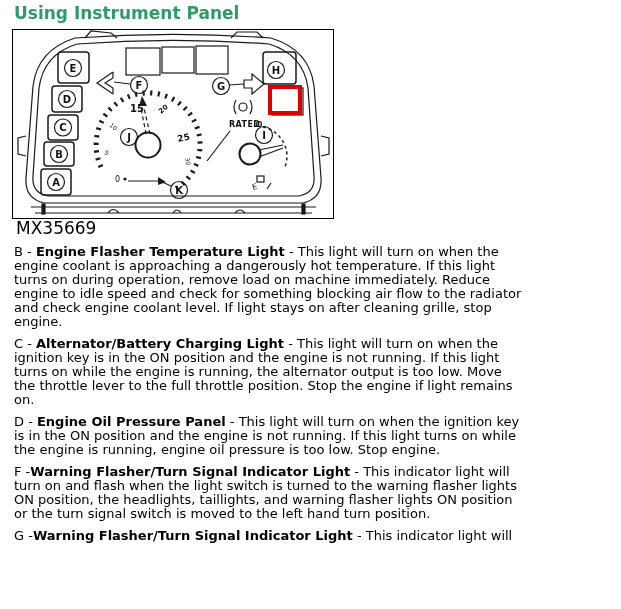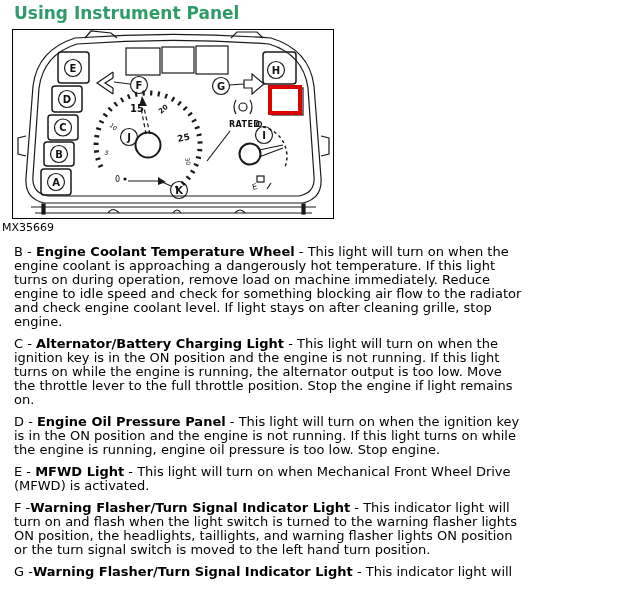--- a/index.html
+++ b/index.html
@@ -19,22 +19,22 @@
     line-height: 20px;
   }
   .figure-box {
     margin: 0 0 0 12px;
     width: 322px;
     height: 190px;
     border: 1px solid #000000;
     background: #ffffff;
   }
   .figure-caption {
-    font-size: 11px;
-    margin: 2px 0 10px 2px;
+    font-size: 17px;
+    margin: 2px 0 10px 16px;
     line-height: 14px;
   }
   .entries {
     margin-left: 14px;
     width: 600px;
   }
   .entries p {
     margin: 0 0 8px 0;
     font-size: 13px;
     line-height: 14px;
@@ -180,34 +180,32 @@
     <rect x="244" y="146" width="7" height="6"></rect>
     <text x="240" y="160" stroke="none" fill="#111" style="font-size:8px" transform="rotate(-15 240 160)">E</text>
     <path d="M258,153 L254,159"></path>
   </g>
 </svg>
 </div>
 
 <div class="figure-caption">MX35669</div>
 
 <div class="entries">
-  <p><span>B - </span><b>Engine Coolant Temperature Wheel</b><span> - This light will turn on when the
+  <p><span>B - </span><b>Engine Flasher Temperature Light</b><span> - This light will turn on when the
 engine coolant is approaching a dangerously hot temperature. If this light
 turns on during operation, remove load on machine immediately. Reduce
 engine to idle speed and check for something blocking air flow to the radiator
 and check engine coolant level. If light stays on after cleaning grille, stop
 engine.</span></p>
   <p><span>C - </span><b>Alternator/Battery Charging Light</b><span> - This light will turn on when the
 ignition key is in the ON position and the engine is not running. If this light
 turns on while the engine is running, the alternator output is too low. Move
 the throttle lever to the full throttle position. Stop the engine if light remains
 on.</span></p>
   <p><span>D - </span><b>Engine Oil Pressure Panel</b><span> - This light will turn on when the ignition key
 is in the ON position and the engine is not running. If this light turns on while
 the engine is running, engine oil pressure is too low. Stop engine.</span></p>
-  <p><span>E - </span><b>MFWD Light</b><span> - This light will turn on when Mechanical Front Wheel Drive
-(MFWD) is activated.</span></p>
   <p><span>F -</span><b>Warning Flasher/Turn Signal Indicator Light</b><span> - This indicator light will
 turn on and flash when the light switch is turned to the warning flasher lights
 ON position, the headlights, taillights, and warning flasher lights ON position
 or the turn signal switch is moved to the left hand turn position.</span></p>
   <p><span>G -</span><b>Warning Flasher/Turn Signal Indicator Light</b><span> - This indicator light will</span></p>
 </div>
 
 </body></html>

